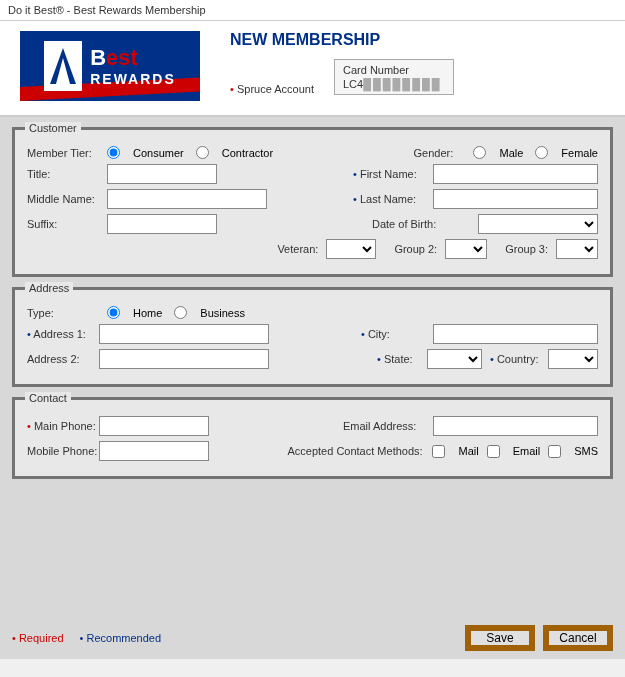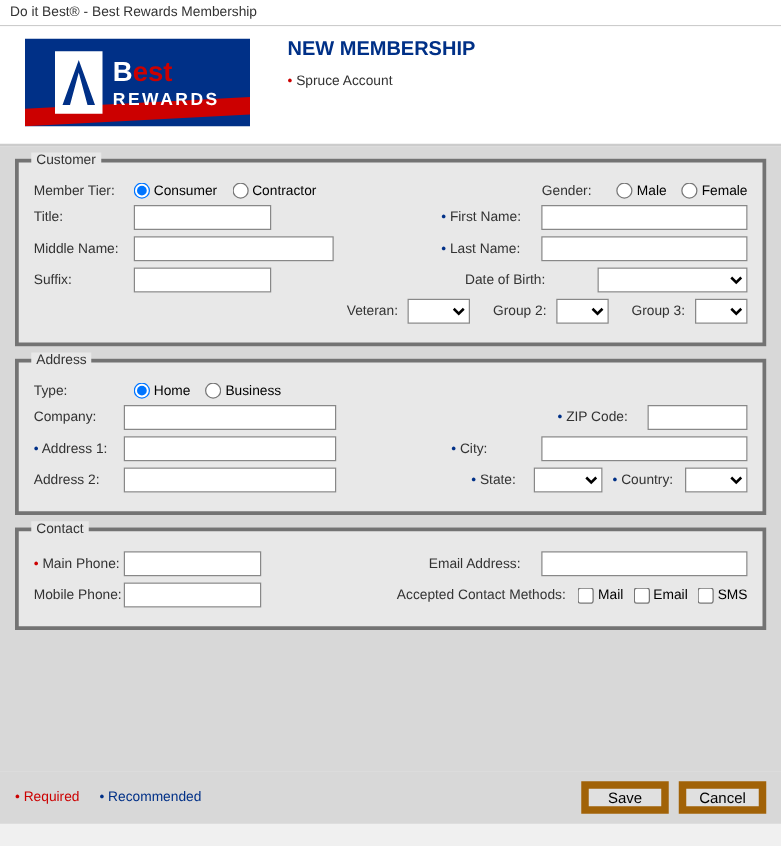--- a/index.html
+++ b/index.html
@@ -171,21 +171,21 @@
       padding: 0 1px;
     }
     .radio-group {
       display: flex;
       gap: 12px;
       align-items: center;
     }
     .radio-item {
       display: flex;
       align-items: center;
-      gap: 3px;
+      gap: 13px;
       font-size: 11px;
     }
     input[type="radio"] { margin: 0; }
     input[type="checkbox"] { margin: 0; }
     .footer-area {
       padding: 8px 12px;
       background: #d8d8d8;
       display: flex;
       justify-content: space-between;
       align-items: center;
@@ -276,20 +276,26 @@
       </div>
     </div>
   </div>
 
   <div class="header-form">
     <div class="new-membership-title">NEW MEMBERSHIP</div>
     <div class="header-fields">
       <div class="field-group">
         <div class="field-label required">Spruce Account</div>
       </div>
+      <div class="card-number-box">
+        <div class="card-number-label">Card Number</div>
+        <div class="card-number-value">
+          <span>LC4</span><span style="color:#aaa;letter-spacing:2px;">████████</span>
+        </div>
+      </div>
     </div>
   </div>
 </div>
 
 <div class="main-content">
 
   <div class="section-box">
     <span class="section-title">Customer</span>
     <div class="section-content">
 
@@ -365,27 +371,20 @@
             <input type="radio" name="addr_type" value="home" checked="" style="">
             <span>Home</span>
           </label>
           <label class="radio-item">
             <input type="radio" name="addr_type" value="business" style="">
             <span>Business</span>
           </label>
         </div>
       </div>
 
-      <div class="customer-row">
-        <div class="addr-label">Company:</div>
-        <input type="text" style="width: 170px;">
-        <div style="flex:1;"></div>
-        <div class="right-label rec" style="width:72px;">ZIP Code:</div>
-        <input type="text" style="width: 80px;">
-      </div>
 
       <div class="customer-row">
         <div class="addr-label rec">Address 1:</div>
         <input type="text" style="width: 170px;">
         <div style="flex:1;"></div>
         <div class="right-label rec" style="width:72px;">City:</div>
         <input type="text" style="width: 165px;">
       </div>
 
       <div class="customer-row">

